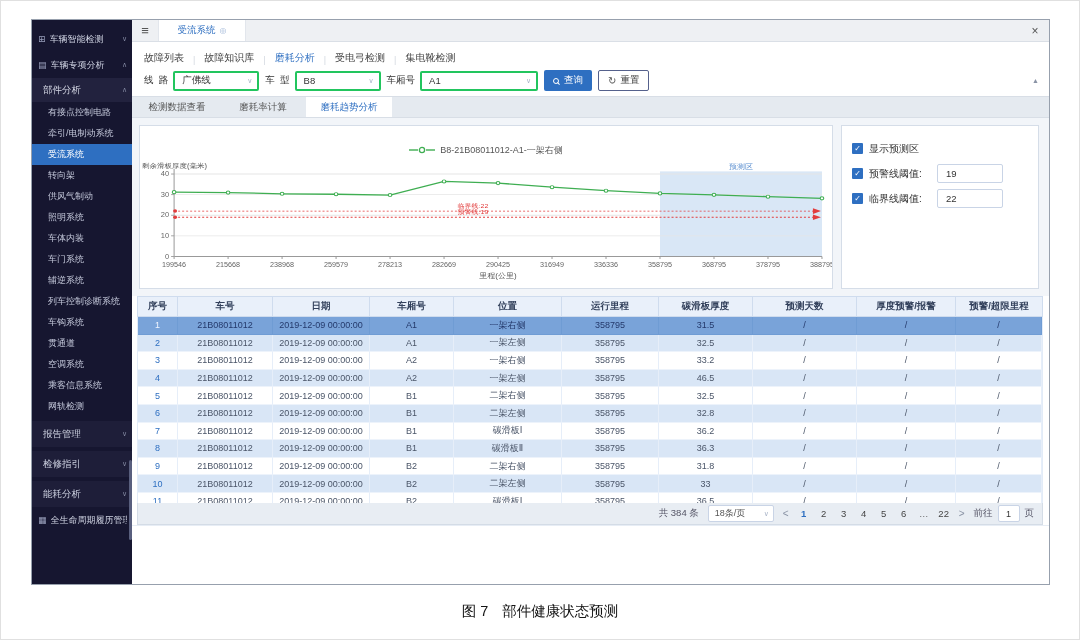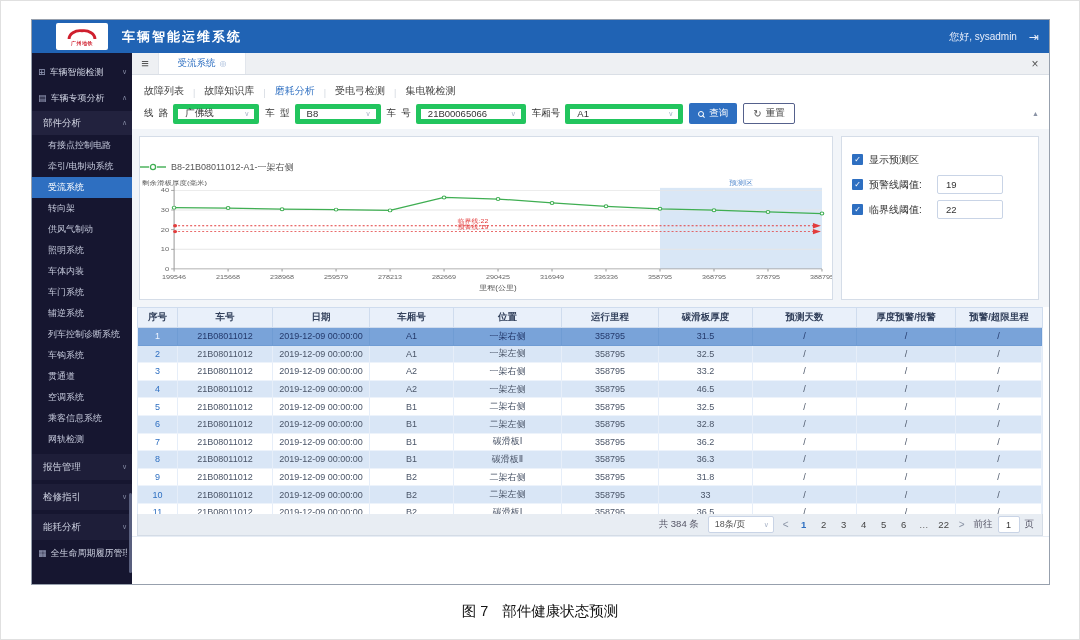--- a/index.html
+++ b/index.html
@@ -40,40 +40,40 @@
   .tab-close { margin-left:auto; width:28px; display:flex; align-items:center; justify-content:center; color:#555; font-size:12px; cursor:pointer; }
 
   .navtabs { height:23px; display:flex; align-items:flex-end; padding-left:12px; font-size:10px; color:#444; flex:0 0 auto; }
   .navtab { cursor:pointer; }
   .navtab.active { color:#2e6fc1;margin-top:13px; }
   .sep { color:#d3d8e0; margin:0 9px; font-size:9px; }
 
   .filterbar { height:31px; display:flex; align-items:center; padding-left:12px; gap:6px; font-size:9.5px; color:#444; flex:0 0 auto; }
   .fld { display:flex; align-items:center; gap:5px; }
   .flabel { white-space:pre; color:#333; }
-  .sel { height:20px; border:5px solid #22c55e; border-radius:2px; background:#fff; display:flex; align-items:center; padding:0 5px 0 7px; color:#333; cursor:pointer; }
+  .sel { height:20px; border:2px solid #22c55e; border-radius:2px; background:#fff; display:flex; align-items:center; padding:0 5px 0 7px; color:#333; cursor:pointer; }
   .sel .chev { margin-left:auto; color:#a9b4c8; font-size:7px; padding-left:6px; }
   .w-line { width:86px; } .w-model { width:86px; } .w-train { width:110px; } .w-car { width:118px; }
   .timebox { height:20px; border:1px solid #c9d4e6; border-radius:2px; background:#fff; display:flex; align-items:center; padding:0 8px; gap:6px; color:#333; cursor:pointer; }
   .clock { color:#98a4b8; font-size:9px; }
   .zhi { color:#666; }
   .btn-primary { height:21px; padding:0 9px; background:#2e6fc1; color:#fff; border:none; border-radius:2px; display:flex; align-items:center; gap:5px; font-size:9.5px; cursor:pointer; }
   .mag { width:6px; height:6px; border:1px solid #fff; border-radius:50%; position:relative; display:inline-block; }
   .mag::after { content:""; position:absolute; width:3px; height:1px; background:#fff; right:-2px; bottom:-1px; transform:rotate(45deg); }
   .btn-plain { height:21px; padding:0 9px; background:#fff; color:#444; border:1px solid #55618c; border-radius:2px; display:flex; align-items:center; gap:4px; font-size:9.5px; cursor:pointer; }
   .reset-ic { font-size:10px; color:#555; }
   .collapse { margin-left:auto; margin-right:10px; color:#8a93a5; font-size:7px; cursor:pointer; }
 
   .subtabs { height:22px; background:#e5eaf0; border-top:1px solid #d8dee6; border-bottom:1px solid #d8dee6; display:flex; padding-left:2px; flex:0 0 auto; }
   .subtab { min-width:86px; padding:0 10px; display:flex; align-items:center; justify-content:center; font-size:9.5px; color:#555; cursor:pointer; }
   .subtab.active { background:#fff; color:#2e6fc1; }
 
   .content { height:178px; background:#f2f5f9; display:flex; gap:8px; padding:7px 10px 7px 7px; flex:0 0 auto; }
   .chartpanel { flex:1; min-width:0; background:#fff; border:1px solid #d5dde8; display:flex; flex-direction:column; }
-  .legendrow { height:20px; display:flex; align-items:center; gap:5px; margin-top:20px; flex:0 0 auto; }
+  .legendrow { height:20px; display:flex; align-items:center; justify-content:center; gap:5px; margin-top:14px; flex:0 0 auto; }
   .legendrow svg { display:block; }
   .legend-label { font-size:9px; color:#555; }
   .chart-svg { flex:1; width:100%; }
   .optpanel { width:198px; flex:0 0 auto; background:#fff; border:1px solid #d5dde8; padding:10px 10px; }
   .optrow { display:flex; align-items:center; gap:6px; height:25px; font-size:10px; color:#333; }
   .cb { width:11px; height:11px; background:#2e6fc1; border-radius:1px; color:#fff; font-size:8px; line-height:11px; text-align:center; flex:0 0 auto; cursor:pointer; }
   .optlabel { width:62px; }
   .optinput { width:66px; height:19px; border:1px solid #c9d4e6; border-radius:2px; background:#fff; font-size:9.5px; color:#333; display:flex; align-items:center; padding-left:8px; }
 
   
@@ -105,33 +105,20 @@
 
   .caption { position:absolute; left:0; right:0; top:601px; text-align:center; font-size:14.5px; font-weight:normal; color:#141414; }
   .caption .cap-label { margin-right:14px; }
 </style>
 </head>
 <body>
 
 <div class="page">
   <div class="app">
 
-    <div class="header">
-      <div class="logo">
-        <svg width="32" height="12" viewBox="0 0 34 13">
-          <path d="M3 12 A 12 9 0 0 1 17 3 A 12 9 0 0 1 31 12" stroke="#cf1f2e" fill="none" stroke-width="3.2"></path>
-        </svg>
-        <span class="logo-text">广州地铁</span>
-      </div>
-      <div class="hdr-title">车辆智能运维系统</div>
-      <div class="hdr-right">
-        <span>您好, sysadmin</span>
-        <span class="logout">⇥</span>
-      </div>
-    </div>
 
     <div class="body">
       <div class="sidebar">
         <div>
             <div class="sb-top">
               <span class="sb-icon">⊞</span>
               <span class="sb-label">车辆智能检测</span>
               <span class="sb-chev">∨</span>
             </div>
             <div class="sb-top">
@@ -240,44 +227,42 @@
             </div>
           </div>
           <div class="fld">
             <span class="flabel">车  型</span>
             <div class="sel w-model">
               <span>B8</span>
               <span class="chev">∨</span>
             </div>
           </div>
           <div class="fld">
-            <span class="flabel">车  号</span>
-            <div class="sel w-train">
-              <span>21B00065066</span>
-              <span class="chev">∨</span>
-            </div>
-          </div>
-          <div class="fld">
             <span class="flabel">车厢号</span>
             <div class="sel w-car">
               <span>A1</span>
               <span class="chev">∨</span>
             </div>
           </div>
           <button class="btn-primary">
             <span class="mag"></span>
             <span>查询</span>
           </button>
           <button class="btn-plain">
             <span class="reset-ic">↻</span>
             <span>重置</span>
           </button>
           <span class="collapse">▲</span>
         </div>
 
+        <div class="subtabs">
+            <div class="subtab">检测数据查看</div>
+            <div class="subtab">磨耗率计算</div>
+            <div class="subtab active">磨耗趋势分析</div>
+          </div>
 
         <div class="content">
           <div class="chartpanel">
             <div class="legendrow">
               <svg width="26" height="8" viewBox="0 0 26 8">
                 <line x1="0" y1="4" x2="9" y2="4" stroke="#3fae52" stroke-width="1.4"></line>
                 <circle cx="13" cy="4" r="2.6" fill="#fff" stroke="#3fae52" stroke-width="1.3"></circle>
                 <line x1="17" y1="4" x2="26" y2="4" stroke="#3fae52" stroke-width="1.4"></line>
               </svg>
               <span class="legend-label">B8-21B08011012-A1-一架右侧</span>

